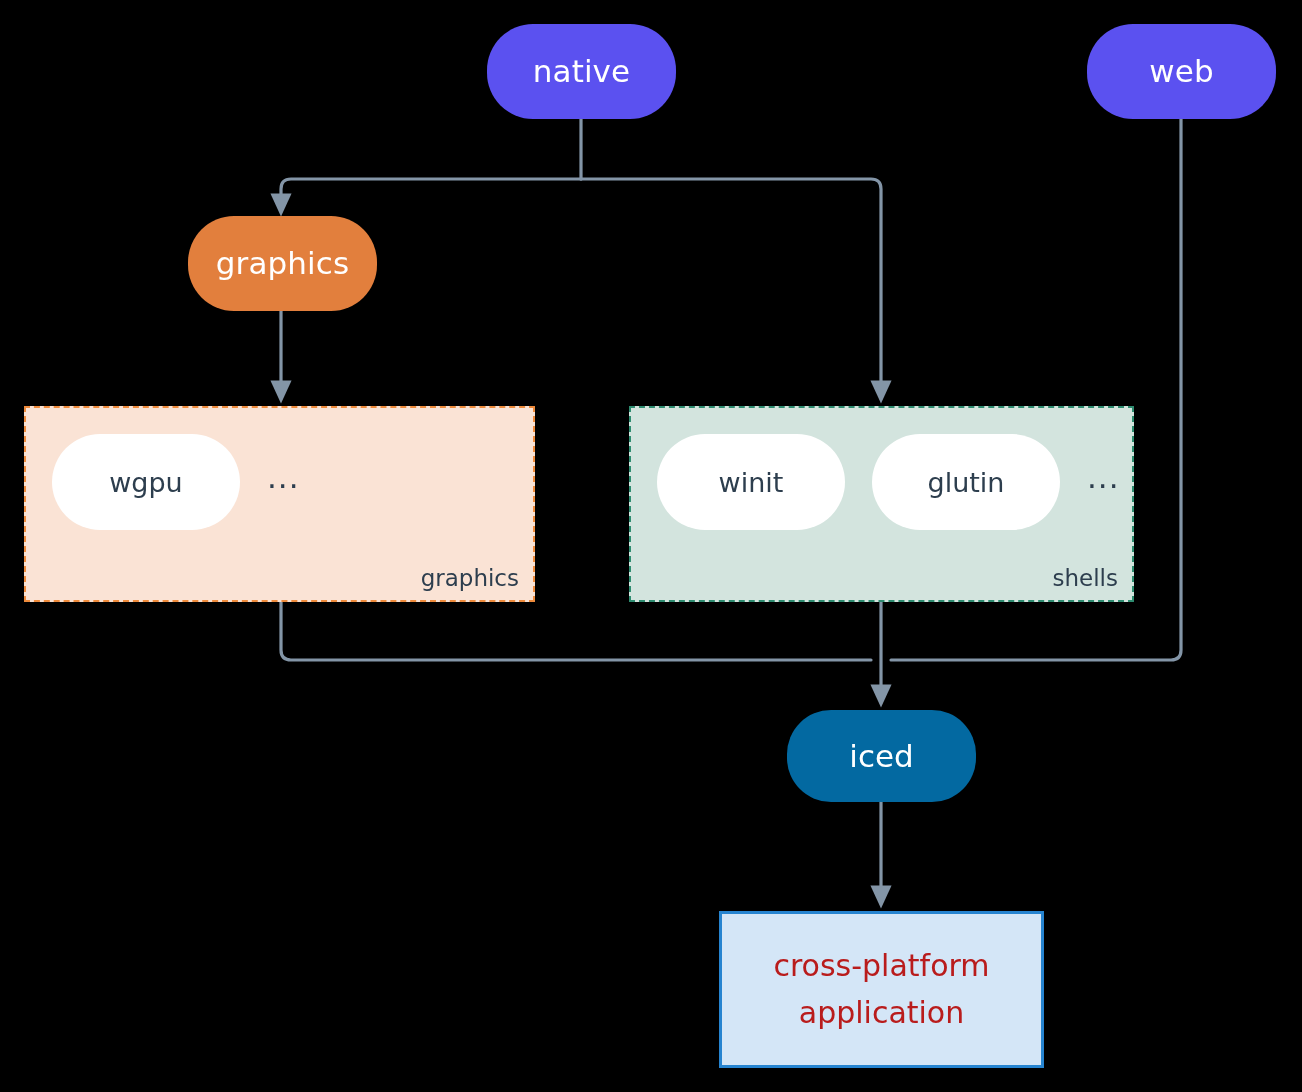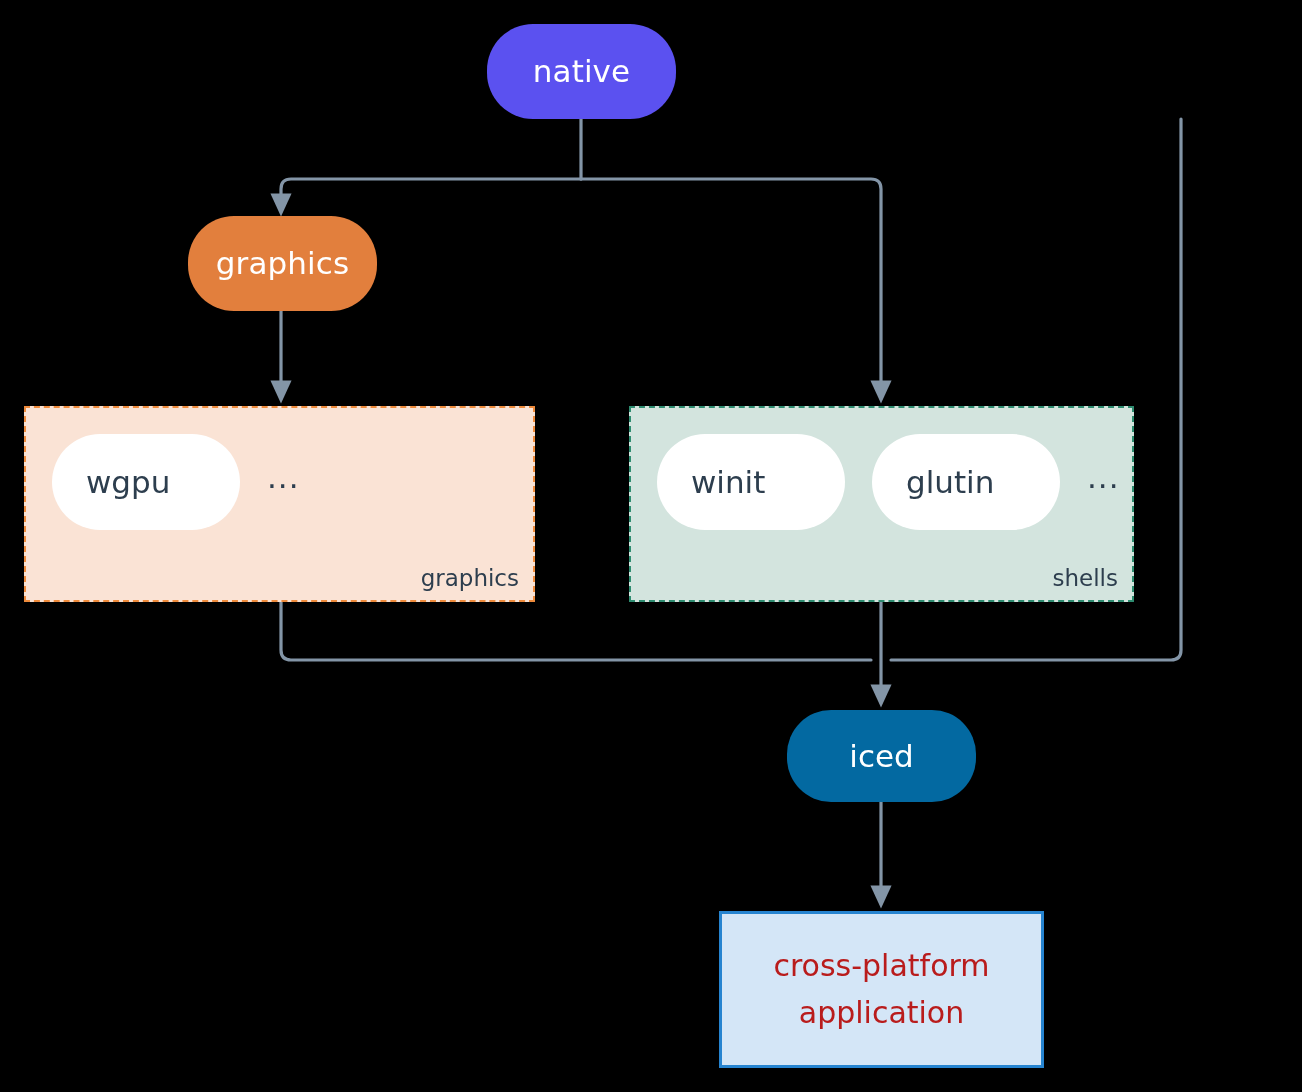--- a/index.html
+++ b/index.html
@@ -77,22 +77,23 @@
     display: flex;
     align-items: center;
     gap: 27px;
   }
   .chip {
     background: #FFFFFF;
     border-radius: 52px;
     height: 96px;
     display: flex;
     align-items: center;
+    justify-content: center;
     color: #2D3E4E;
-    font-size: 31px;
+    font-size: 27px;
     box-sizing: border-box;
     padding: 0 34px;
     min-width: 188px;
   }
   .ellipsis {
     color: #2D3E4E;
     font-size: 31px;
     letter-spacing: 1px;
     line-height: 1;
     padding-bottom: 10px;
@@ -138,20 +139,23 @@
       <path d="M881,602 L881,696" marker-end="url(#arrowhead)"></path>
 
       <path d="M881,802 L881,897" marker-end="url(#arrowhead)"></path>
     </g>
   </svg>
 
   <div class="node pill-top node-native">
     <span>native</span>
   </div>
 
+  <div class="node pill-top node-web">
+    <span>web</span>
+  </div>
 
   <div class="node pill-top node-graphics">
     <span>graphics</span>
   </div>
 
   <div class="group group-renderers">
     <div class="chip-row">
       <div class="chip">
         <span>wgpu</span>
       </div>

